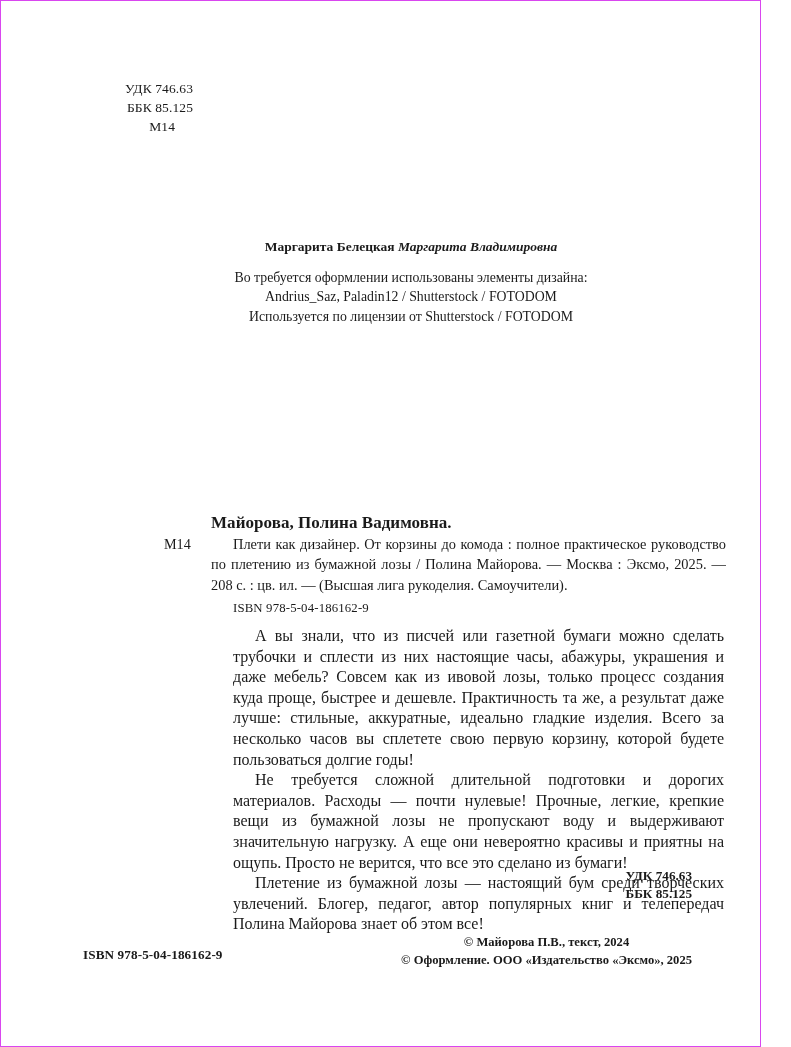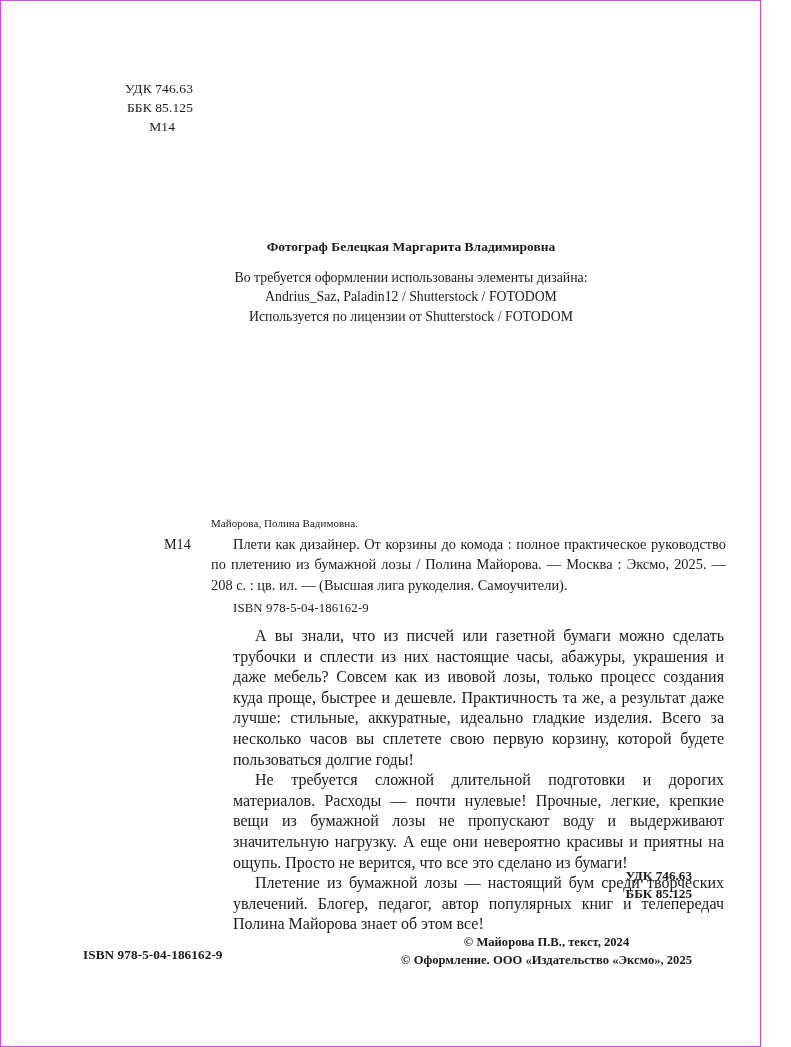--- a/index.html
+++ b/index.html
@@ -44,40 +44,41 @@
     text-align: center;
     font-size: 13.8px;
     line-height: 19.5px;
   }
   .credits .photographer {
     font-weight: bold;
     margin-bottom: 11px;
     font-size: 13.5px;
   }
   .credits .photographer .name {
+    font-style: italic;
   }
   .credits .design-line {
     font-weight: normal;
     font-size: 13.8px;
     line-height: 19.5px;
   }
 
   
   .biblio {
     position: absolute;
     left: 163px;
     top: 512px;
     width: 562px;
     font-size: 14.4px;
     line-height: 20.6px;
   }
   .biblio .author {
-    font-weight: normal;
+    font-weight: bold;
     margin-left: 47px;
-    font-size: 11px;
+    font-size: 17px;
     letter-spacing: 0.05px;
   }
   .biblio .record-row {
     position: relative;
   }
   .biblio .marker {
     position: absolute;
     left: 0;
     top: 0;
     width: 40px;
@@ -151,21 +152,21 @@
 
 <div class="page">
 
   <div class="udk-top">
     <div>УДК 746.63</div>
     <div>ББК 85.125</div>
     <div class="m-line">М14</div>
   </div>
 
   <div class="credits">
-    <div class="photographer"><span>Фотограф Белецкая</span> <span class="name">Маргарита Владимировна</span></div>
+    <div class="photographer"><span>Маргарита Белецкая</span> <span class="name">Маргарита Владимировна</span></div>
     <div class="design-line">Во требуется оформлении использованы элементы дизайна:</div>
     <div class="design-line">Andrius_Saz, Paladin12 / Shutterstock / FOTODOM</div>
     <div class="design-line">Используется по лицензии от Shutterstock / FOTODOM</div>
   </div>
 
   <div class="biblio">
     <div class="author">Майорова, Полина Вадимовна.</div>
     <div class="record-row">
       <div class="marker">М14</div>
       <div class="record-body">Плети как дизайнер. От корзины до комода : полное практическое руководство по плетению из бумажной лозы / Полина Майорова. — Москва : Эксмо, 2025. — 208 с. : цв. ил. — (Высшая лига рукоделия. Самоучители).</div>

